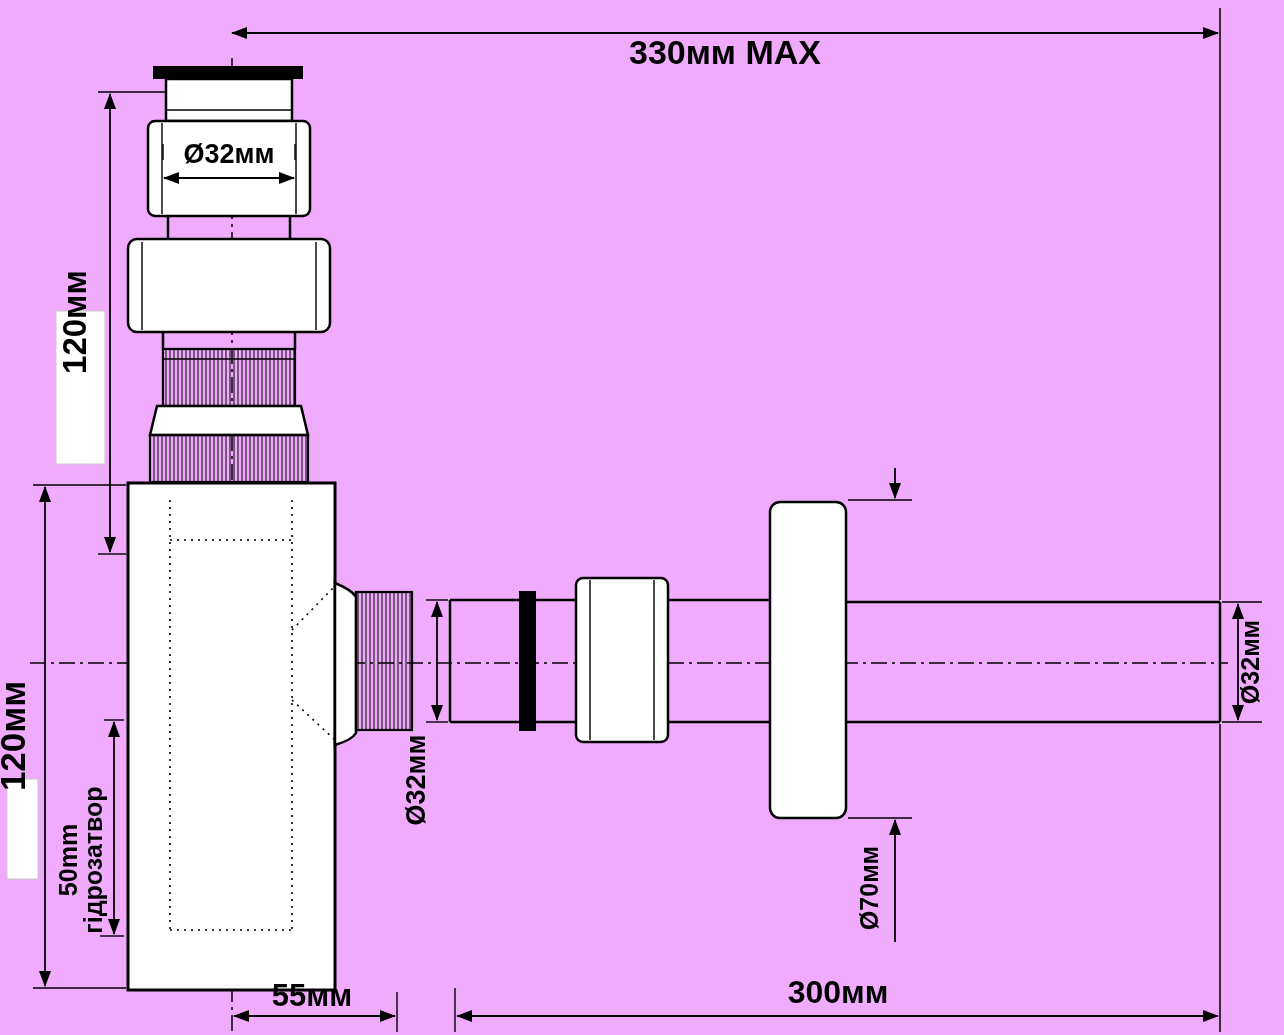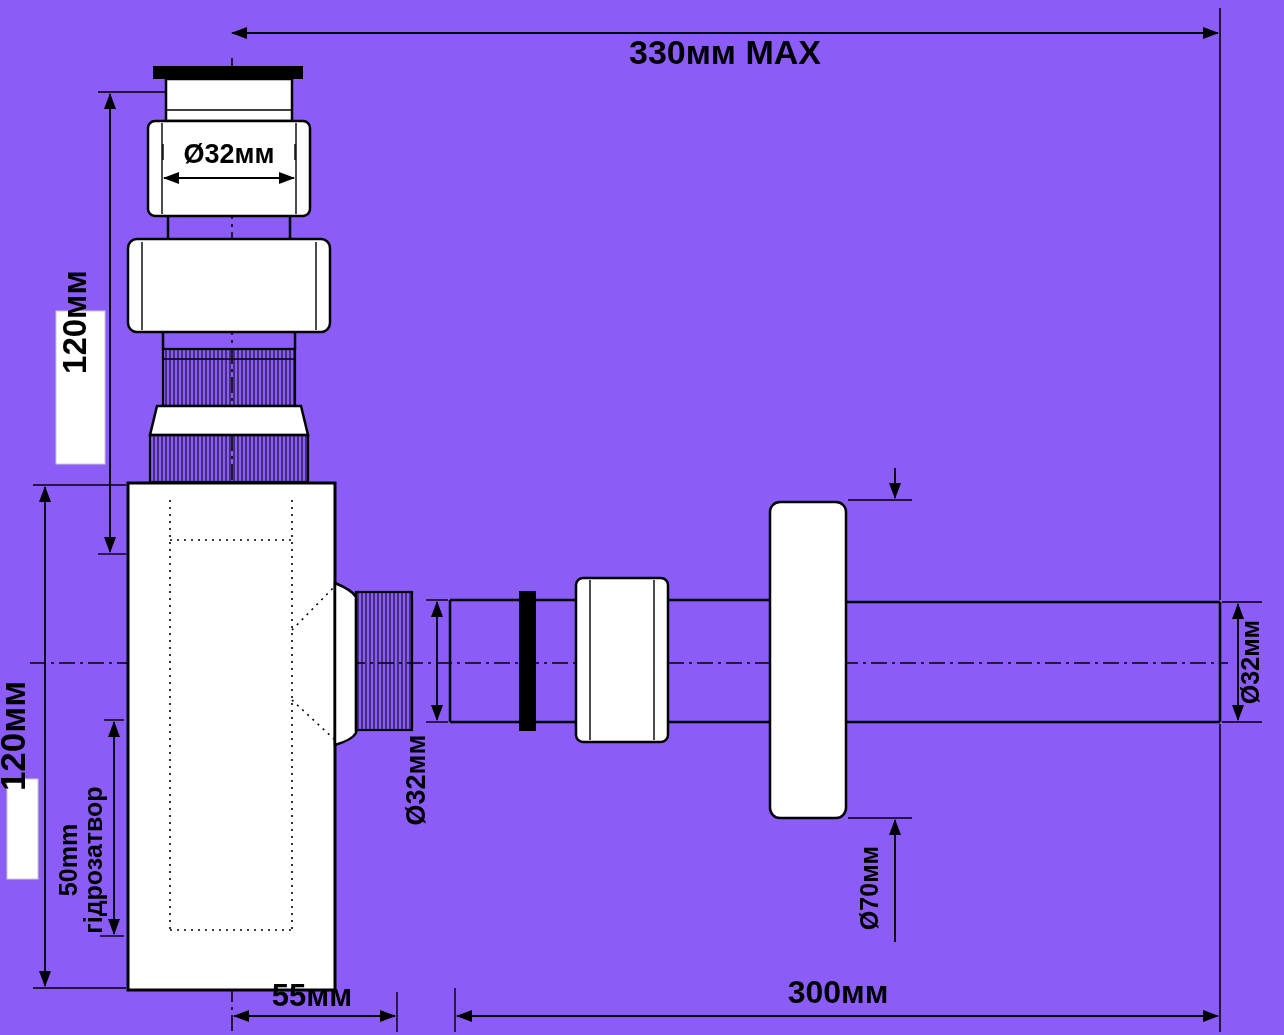--- a/index.html
+++ b/index.html
@@ -1,16 +1,16 @@
 <!DOCTYPE html>
 <html><head>
 <meta charset="utf-8">
 <style>
   html,body{margin:0;padding:0;background:#ffffff;}
-  .stage{width:1284px;height:1035px;position:relative;background:#8b5cf6;}
+  .stage{width:1284px;height:1035px;position:relative;background:#f0abfc;}
   svg{display:block;}
   .outline{fill:#ffffff;stroke:#000000;stroke-width:2.5;}
   .heavy{fill:#ffffff;stroke:#000000;stroke-width:3;}
   .thin{stroke:#000000;stroke-width:1.5;fill:none;}
   .facet{stroke:#000000;stroke-width:1.4;fill:none;}
   .dim{stroke:#000000;stroke-width:1.8;fill:none;}
   .ext{stroke:#000000;stroke-width:1.4;fill:none;}
   .dot{stroke:#000000;stroke-width:1.6;fill:none;stroke-dasharray:2 5;}
   .cl{stroke:#000000;stroke-width:1.5;fill:none;stroke-dasharray:16 5 3 5;}
   .blackfill{fill:#000000;stroke:none;}

